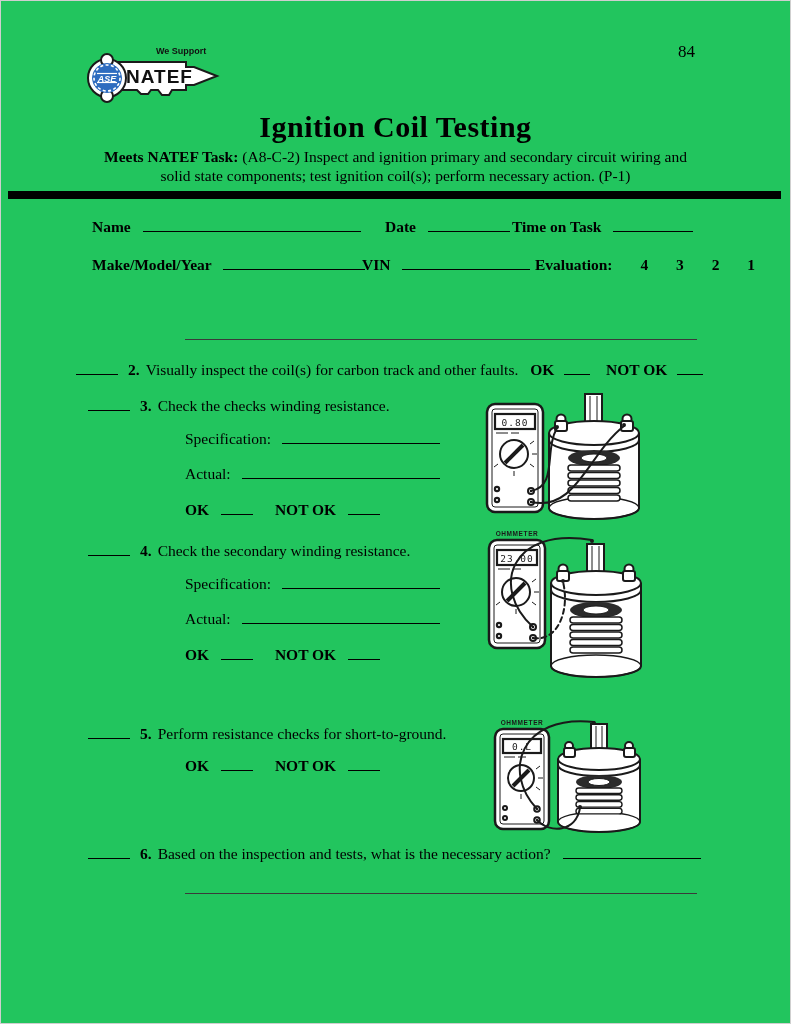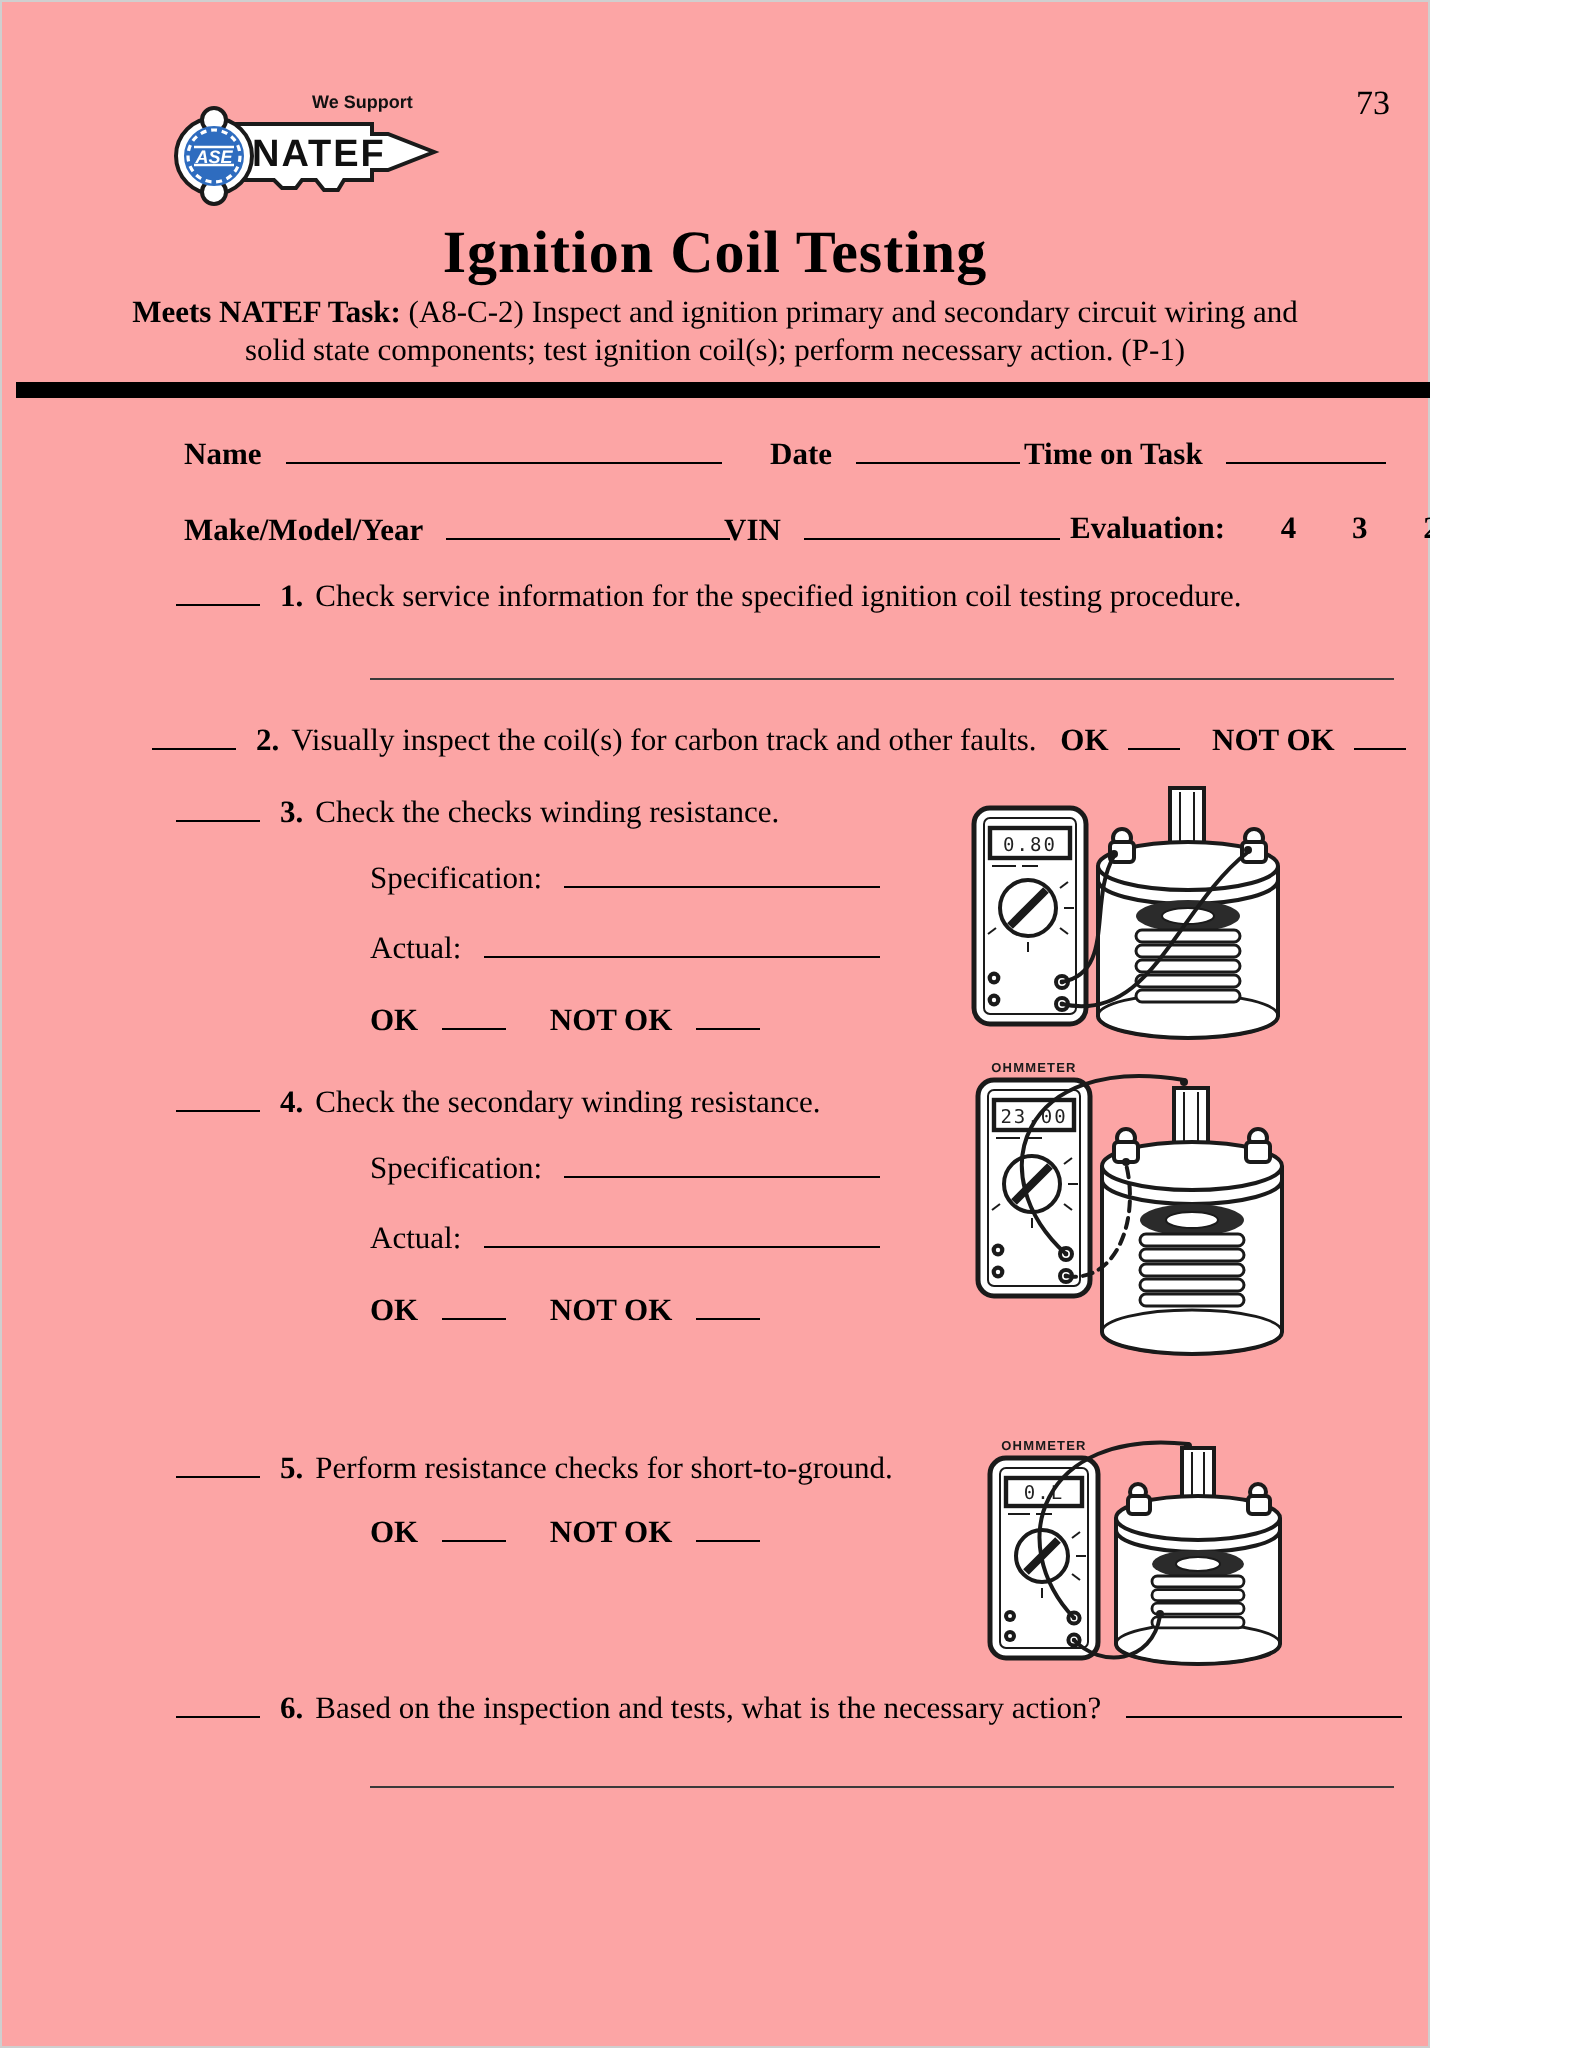--- a/index.html
+++ b/index.html
@@ -1,17 +1,17 @@
 <!DOCTYPE html>
 <html><head>
 <meta charset="utf-8">
 <style>
   html,body { margin:0; padding:0; background:#ffffff; }
   .page {
-    position:relative; width:715px; height:1024px; background:#fca5a5;
+    position:relative; width:791px; height:1024px; background:#22c55e;
     font-family:"Liberation Serif", serif; color:#000; overflow:hidden;
     box-shadow: inset 0 0 0 1px #cfcfcf;
   }
   .f { position:absolute; white-space:nowrap; font-size:15.5px; }
   .b { font-weight:bold; }
   .blank { display:inline-block; border-bottom:1.6px solid #000; height:13px; vertical-align:baseline; }
   .line { position:absolute; border-top:1.6px solid #3a3a3a; height:0; }
   .title { position:absolute; left:0; width:100%; text-align:center; font-weight:bold; font-size:30px; letter-spacing:.5px; }
   .taskblock { position:absolute; left:0; width:100%; text-align:center; font-size:15.5px; line-height:19px; }
   .rule { position:absolute; background:#000; }
@@ -42,21 +42,21 @@
     <circle cx="23" cy="54" r="6" class="outl"></circle>
 
     <circle cx="23" cy="36" r="14.5" fill="#2e6cbf" stroke="#2e6cbf"></circle>
     <circle cx="23" cy="36" r="13" fill="none" stroke="#ffffff" stroke-width="1.6" stroke-dasharray="3 2.4"></circle>
     <line x1="13" y1="31.5" x2="33" y2="31.5" stroke="#fff" stroke-width="1.2"></line>
     <line x1="13" y1="40.5" x2="33" y2="40.5" stroke="#fff" stroke-width="1.2"></line>
     <text x="23" y="39.5" class="logo-ase">ASE</text>
     <text x="42" y="41" class="logo-org">NATEF</text>
   </svg>
 
-  <div class="pagenum" style="left:678px; top:42px;">73</div>
+  <div class="pagenum" style="left:678px; top:42px;">84</div>
 
   <div class="title" style="top:110px;">Ignition Coil Testing</div>
 
   <div class="taskblock" style="top:147px;">
     <div>
       <span class="b">Meets NATEF Task:</span>
       <span> </span>
       <span>(A8-C-2) Inspect and ignition primary and secondary circuit wiring and</span>
     </div>
     <div>solid state components; test ignition coil(s); perform necessary action.  (P-1)</div>
@@ -86,23 +86,20 @@
     <span class="blank" style="width:128px; margin-left:8px;"></span>
   </div>
   <div class="f b" style="left:535px; top:256px;">
     <span>Evaluation:</span>
     <span class="evalnum">4</span>
     <span class="evalnum">3</span>
     <span class="evalnum">2</span>
     <span class="evalnum">1</span>
   </div>
 
-  <div class="f" style="left:88px; top:289px;">
-    <span class="blank" style="width:42px;"></span><span class="stepnum">1.</span><span>Check service information for the specified ignition coil testing procedure.</span>
-  </div>
   <div class="line" style="left:185px; top:339px; width:512px;"></div>
 
   <div class="f" style="left:76px; top:361px;">
     <span class="blank" style="width:42px;"></span><span class="stepnum">2.</span><span>Visually inspect the coil(s) for carbon track and other faults.</span>
     <span class="b" style="margin-left:8px;">OK</span>
     <span class="blank" style="width:26px; margin-left:6px;"></span>
     <span class="b" style="margin-left:12px;">NOT OK</span>
     <span class="blank" style="width:26px; margin-left:6px;"></span>
   </div>
 

